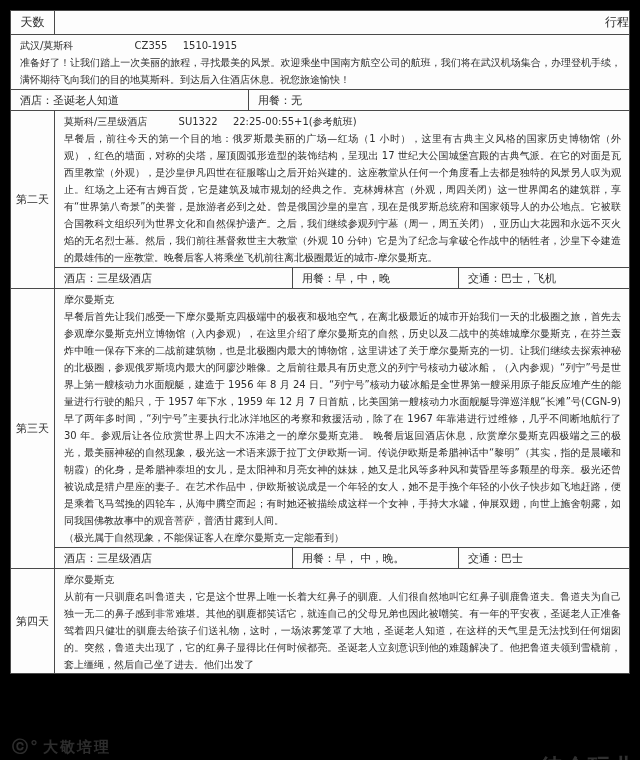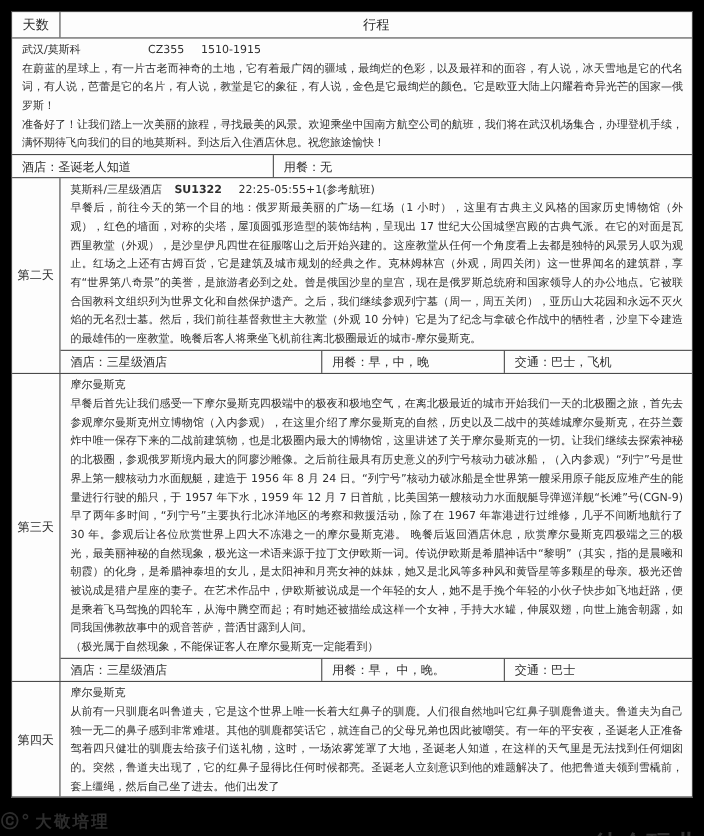--- a/index.html
+++ b/index.html
@@ -30,21 +30,21 @@
     height: 24px;
     align-items: center;
   }
   .th-day {
     width: 44px;
     border-right: 1px solid #4a4a4a;
     text-align: center;
     height: 100%;
     display: flex; align-items: center; justify-content: center;
   }
-  .th-itin { flex: 1; text-align: center; }
+  .th-itin { flex: 1; text-align: right; }
   .day-row {
     display: flex;
     border-bottom: 1px solid #4a4a4a;
   }
   .day-row:last-child { border-bottom: none; }
   .day-label {
     width: 44px;
     border-right: 1px solid #4a4a4a;
     display: flex; align-items: center; justify-content: center;
     font-size: 11px;
@@ -53,38 +53,38 @@
   .day-body { flex: 1; min-width: 0; display: flex; flex-direction: column; }
   .cell-content {
     padding: 2px 8px 1px 9px;
     font-size: 10px;
     line-height: 17px;
     text-align: justify;
   }
   .cell-content p { margin: 0; }
   .flight-line { white-space: nowrap; }
   .flight-code.gap-wide { margin-left: 58px; }
-  .flight-code.gap-narrow { margin-left: 8px; font-weight: bold; }
+  .flight-code.gap-narrow { margin-left: 28px; }
   .flight-time { margin-left: 12px; }
   .city-title { text-align: left; }
   .meta-row {
     display: flex;
     border-top: 1px solid #4a4a4a;
     font-size: 11px;
     height: 21px;
     align-items: center;
     flex: none;
   }
   .meta-hotel { width: 237px; padding-left: 9px; height: 100%; display: flex; align-items: center; }
   .meta-meal  { width: 166px; padding-left: 9px; border-left: 1px solid #4a4a4a; height: 100%; display: flex; align-items: center; }
   .meta-trans { flex: 1; padding-left: 9px; border-left: 1px solid #4a4a4a; height: 100%; display: flex; align-items: center; }
   .clip-bottom { height: 104px; overflow: hidden; }
   .wm-left {
     position: absolute;
-    left: 1px; top: 737px;
+    left: 12px; top: 737px;
     font-size: 15px;
     font-weight: bold;
     letter-spacing: 2px;
     color: rgba(130,130,130,0.35);
     filter: blur(0.6px);
     white-space: nowrap;
   }
   .wm-left .wm-logo { font-size: 16px; margin-right: 3px; }
   .wm-right {
     position: absolute;
@@ -109,38 +109,37 @@
     </div>
 
     <div class="day-row">
       <div class="day-body">
         <div class="cell-content">
           <div class="flight-line">
             <span>武汉/莫斯科</span>
             <span class="flight-code gap-wide">CZ355</span>
             <span class="flight-time">1510-1915</span>
           </div>
-          <p>在蔚蓝的星球上，有一片古老而神奇的土地，它有着最广阔的疆域，最绚烂的色彩，以及最祥和的面容，有人说，冰天雪地是它的代名词，有人说，芭蕾是它的名片，有人说，教堂是它的象征，有人说，金色是它最绚烂的颜色。它是欧亚大陆上闪耀着奇异光芒的国家—俄罗斯！</p>
           <p>准备好了！让我们踏上一次美丽的旅程，寻找最美的风景。欢迎乘坐中国南方航空公司的航班，我们将在武汉机场集合，办理登机手续，满怀期待飞向我们的目的地莫斯科。到达后入住酒店休息。祝您旅途愉快！</p>
         </div>
         <div class="meta-row">
           <div class="meta-hotel">酒店：圣诞老人知道</div>
           <div class="meta-meal">用餐：无</div>
         </div>
       </div>
     </div>
 
     <div class="day-row">
       <div class="day-label">第二天</div>
       <div class="day-body">
         <div class="cell-content">
           <div class="flight-line">
             <span>莫斯科/三星级酒店</span>
             <span class="flight-code gap-narrow">SU1322</span>
-            <span class="flight-time">22:25-05:55+1(参考航班)</span>
+            <span class="flight-time">22:25-00:55+1(参考航班)</span>
           </div>
           <p>早餐后，前往今天的第一个目的地：俄罗斯最美丽的广场—红场（1 小时），这里有古典主义风格的国家历史博物馆（外观），红色的墙面，对称的尖塔，屋顶圆弧形造型的装饰结构，呈现出 17 世纪大公国城堡宫殿的古典气派。在它的对面是瓦西里教堂（外观），是沙皇伊凡四世在征服喀山之后开始兴建的。这座教堂从任何一个角度看上去都是独特的风景另人叹为观止。红场之上还有古姆百货，它是建筑及城市规划的经典之作。克林姆林宫（外观，周四关闭）这一世界闻名的建筑群，享有“世界第八奇景”的美誉，是旅游者必到之处。曾是俄国沙皇的皇宫，现在是俄罗斯总统府和国家领导人的办公地点。它被联合国教科文组织列为世界文化和自然保护遗产。之后，我们继续参观列宁墓（周一，周五关闭），亚历山大花园和永远不灭火焰的无名烈士墓。然后，我们前往基督救世主大教堂（外观 10 分钟）它是为了纪念与拿破仑作战中的牺牲者，沙皇下令建造的最雄伟的一座教堂。晚餐后客人将乘坐飞机前往离北极圈最近的城市-摩尔曼斯克。</p>
         </div>
         <div class="meta-row">
           <div class="meta-hotel">酒店：三星级酒店</div>
           <div class="meta-meal">用餐：早，中，晚</div>
           <div class="meta-trans">交通：巴士，飞机</div>
         </div>
       </div>
     </div>

